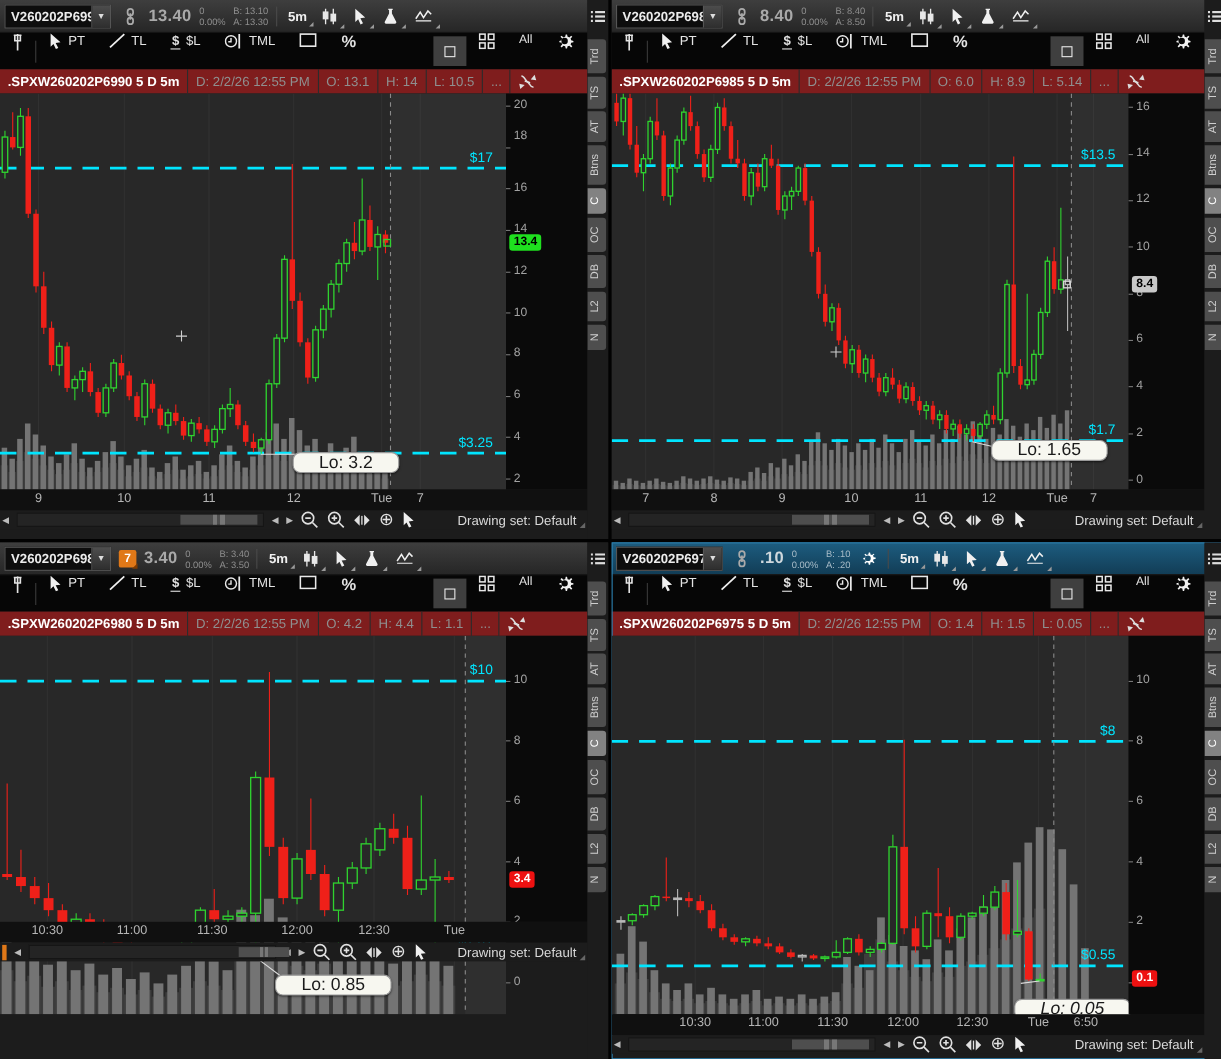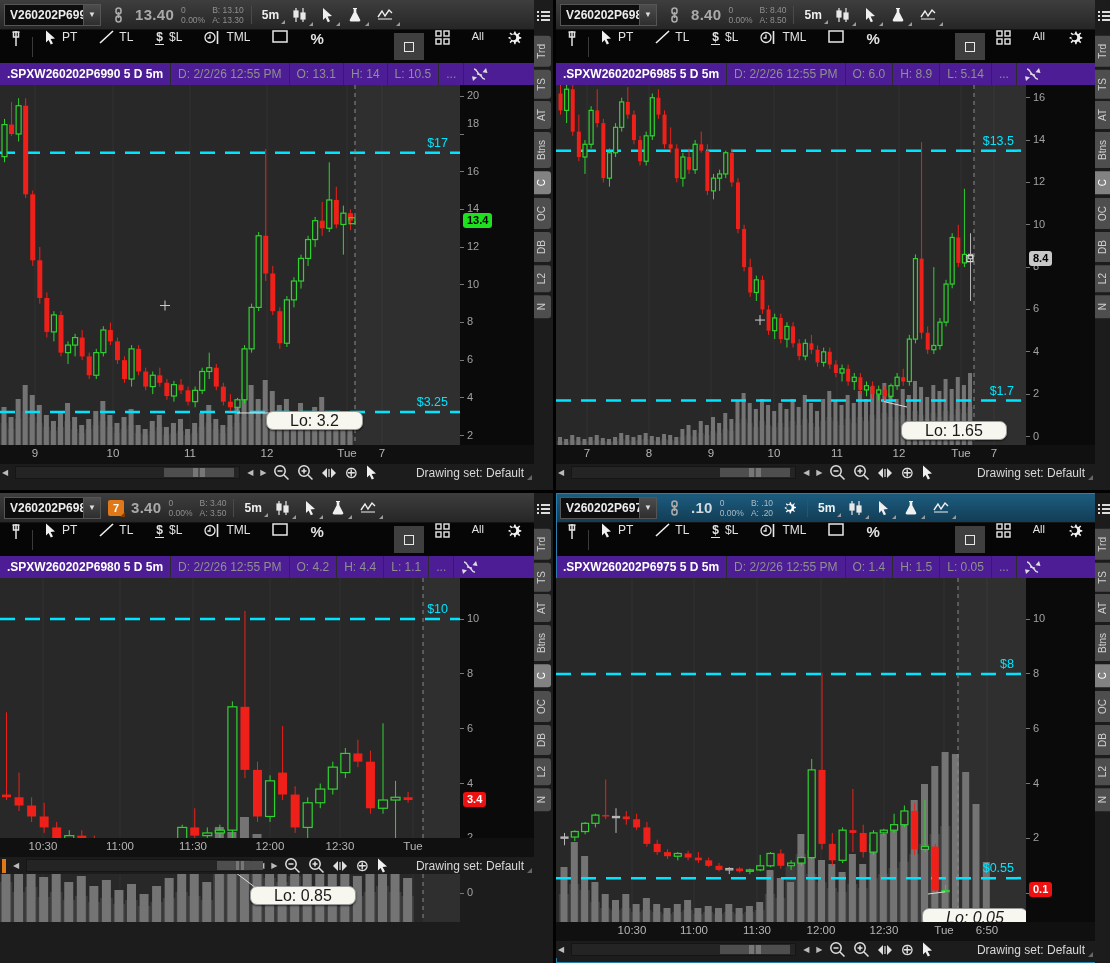--- a/index.html
+++ b/index.html
@@ -36,21 +36,21 @@
   .trow .grp{display:flex;align-items:flex-start;gap:5px;padding:0 11px;height:100%;}
   .tsep{width:1px;height:20px;background:#3a3a3a;}
   .sqbtn{width:30px;height:27px;background:#3f3f3f;display:flex;align-items:center;justify-content:center;margin-left:8px;}
   .sqbtn .sq{width:10px;height:10px;border:1.5px solid #e8e8e8;}
   .dollar{font-weight:bold;border-bottom:1.5px solid #e3e3e3;padding:0 1px;font-size:12px;}
   .pct{font-weight:bold;font-size:15px;}
   .alllbl{font-size:11px;}
   .trow .spacer{flex:1;}
 
   
-  .irow{height:22px;display:flex;align-items:stretch;margin-right:var(--stripw);background:#4c1d95;font-size:12px;color:#8f8f8f;text-align:center;}
+  .irow{height:22px;display:flex;align-items:stretch;margin-right:var(--stripw);background:#7f1d1d;font-size:12px;color:#8f8f8f;text-align:center;}
   .irow .cell{display:flex;align-items:center;padding:0 7px;border-right:1px solid #2c2c2c;white-space:nowrap;}
   .irow .title{color:#fff;font-weight:bold;}
   .irow .fit{border-right:none;color:#ddd;}
 
   
   .chartwrap{position:relative;display:flex;margin-right:var(--stripw);}
   .plot{position:relative;background:#282828;}
   .plot svg{position:absolute;left:0;top:0;}
   .axis{position:relative;background:#0a0a0a;flex:1;}
   .tick{position:absolute;left:7px;font-size:11px;color:#a2a2a2;}
@@ -989,21 +989,21 @@
             <rect x="406.42" y="169.41176470588238" width="4" height="8.470588235294144" fill="#282828" stroke="#2fd32f" stroke-width="1.2"></rect>
             <line x1="414.54" y1="148.23529411764707" x2="414.54" y2="216.00000000000003" stroke="#b8b8b8" stroke-width="1"></line>
             <rect x="412.54" y="169.41176470588238" width="4" height="4.235294117647072" fill="#282828" stroke="#b8b8b8" stroke-width="1.2"></rect>
             <g stroke="#cfcfcf" stroke-width="1">
               <line x1="199" y1="235.0588235294118" x2="209" y2="235.0588235294118"></line>
               <line x1="204" y1="230.0588235294118" x2="204" y2="240.0588235294118"></line>
             </g>
             <rect x="411" y="170.64705882352945" width="6" height="6" fill="none" stroke="#d8d8d8" stroke-width="1.2"></rect>
             <line x1="328" y1="316.5882352941176" x2="351" y2="322" stroke="#ddd" stroke-width="1"></line>
           </svg>
-          <div class="lobox" style="left: 345px; top: 336px;">Lo: 1.65</div>
+          <div class="lobox" style="left: 345px; top: 315px;">Lo: 1.65</div>
         </div>
     <div class="axis">
           <span class="tickmark" style="top: 12.2059px;"></span>
           <span class="tick" style="top: 5.70588px;">16</span>
           <span class="tickmark" style="top: 54.5588px;"></span>
           <span class="tick" style="top: 48.0588px;">14</span>
           <span class="tickmark" style="top: 96.9118px;"></span>
           <span class="tick" style="top: 90.4118px;">12</span>
           <span class="tickmark" style="top: 139.265px;"></span>
           <span class="tick" style="top: 132.765px;">10</span>

